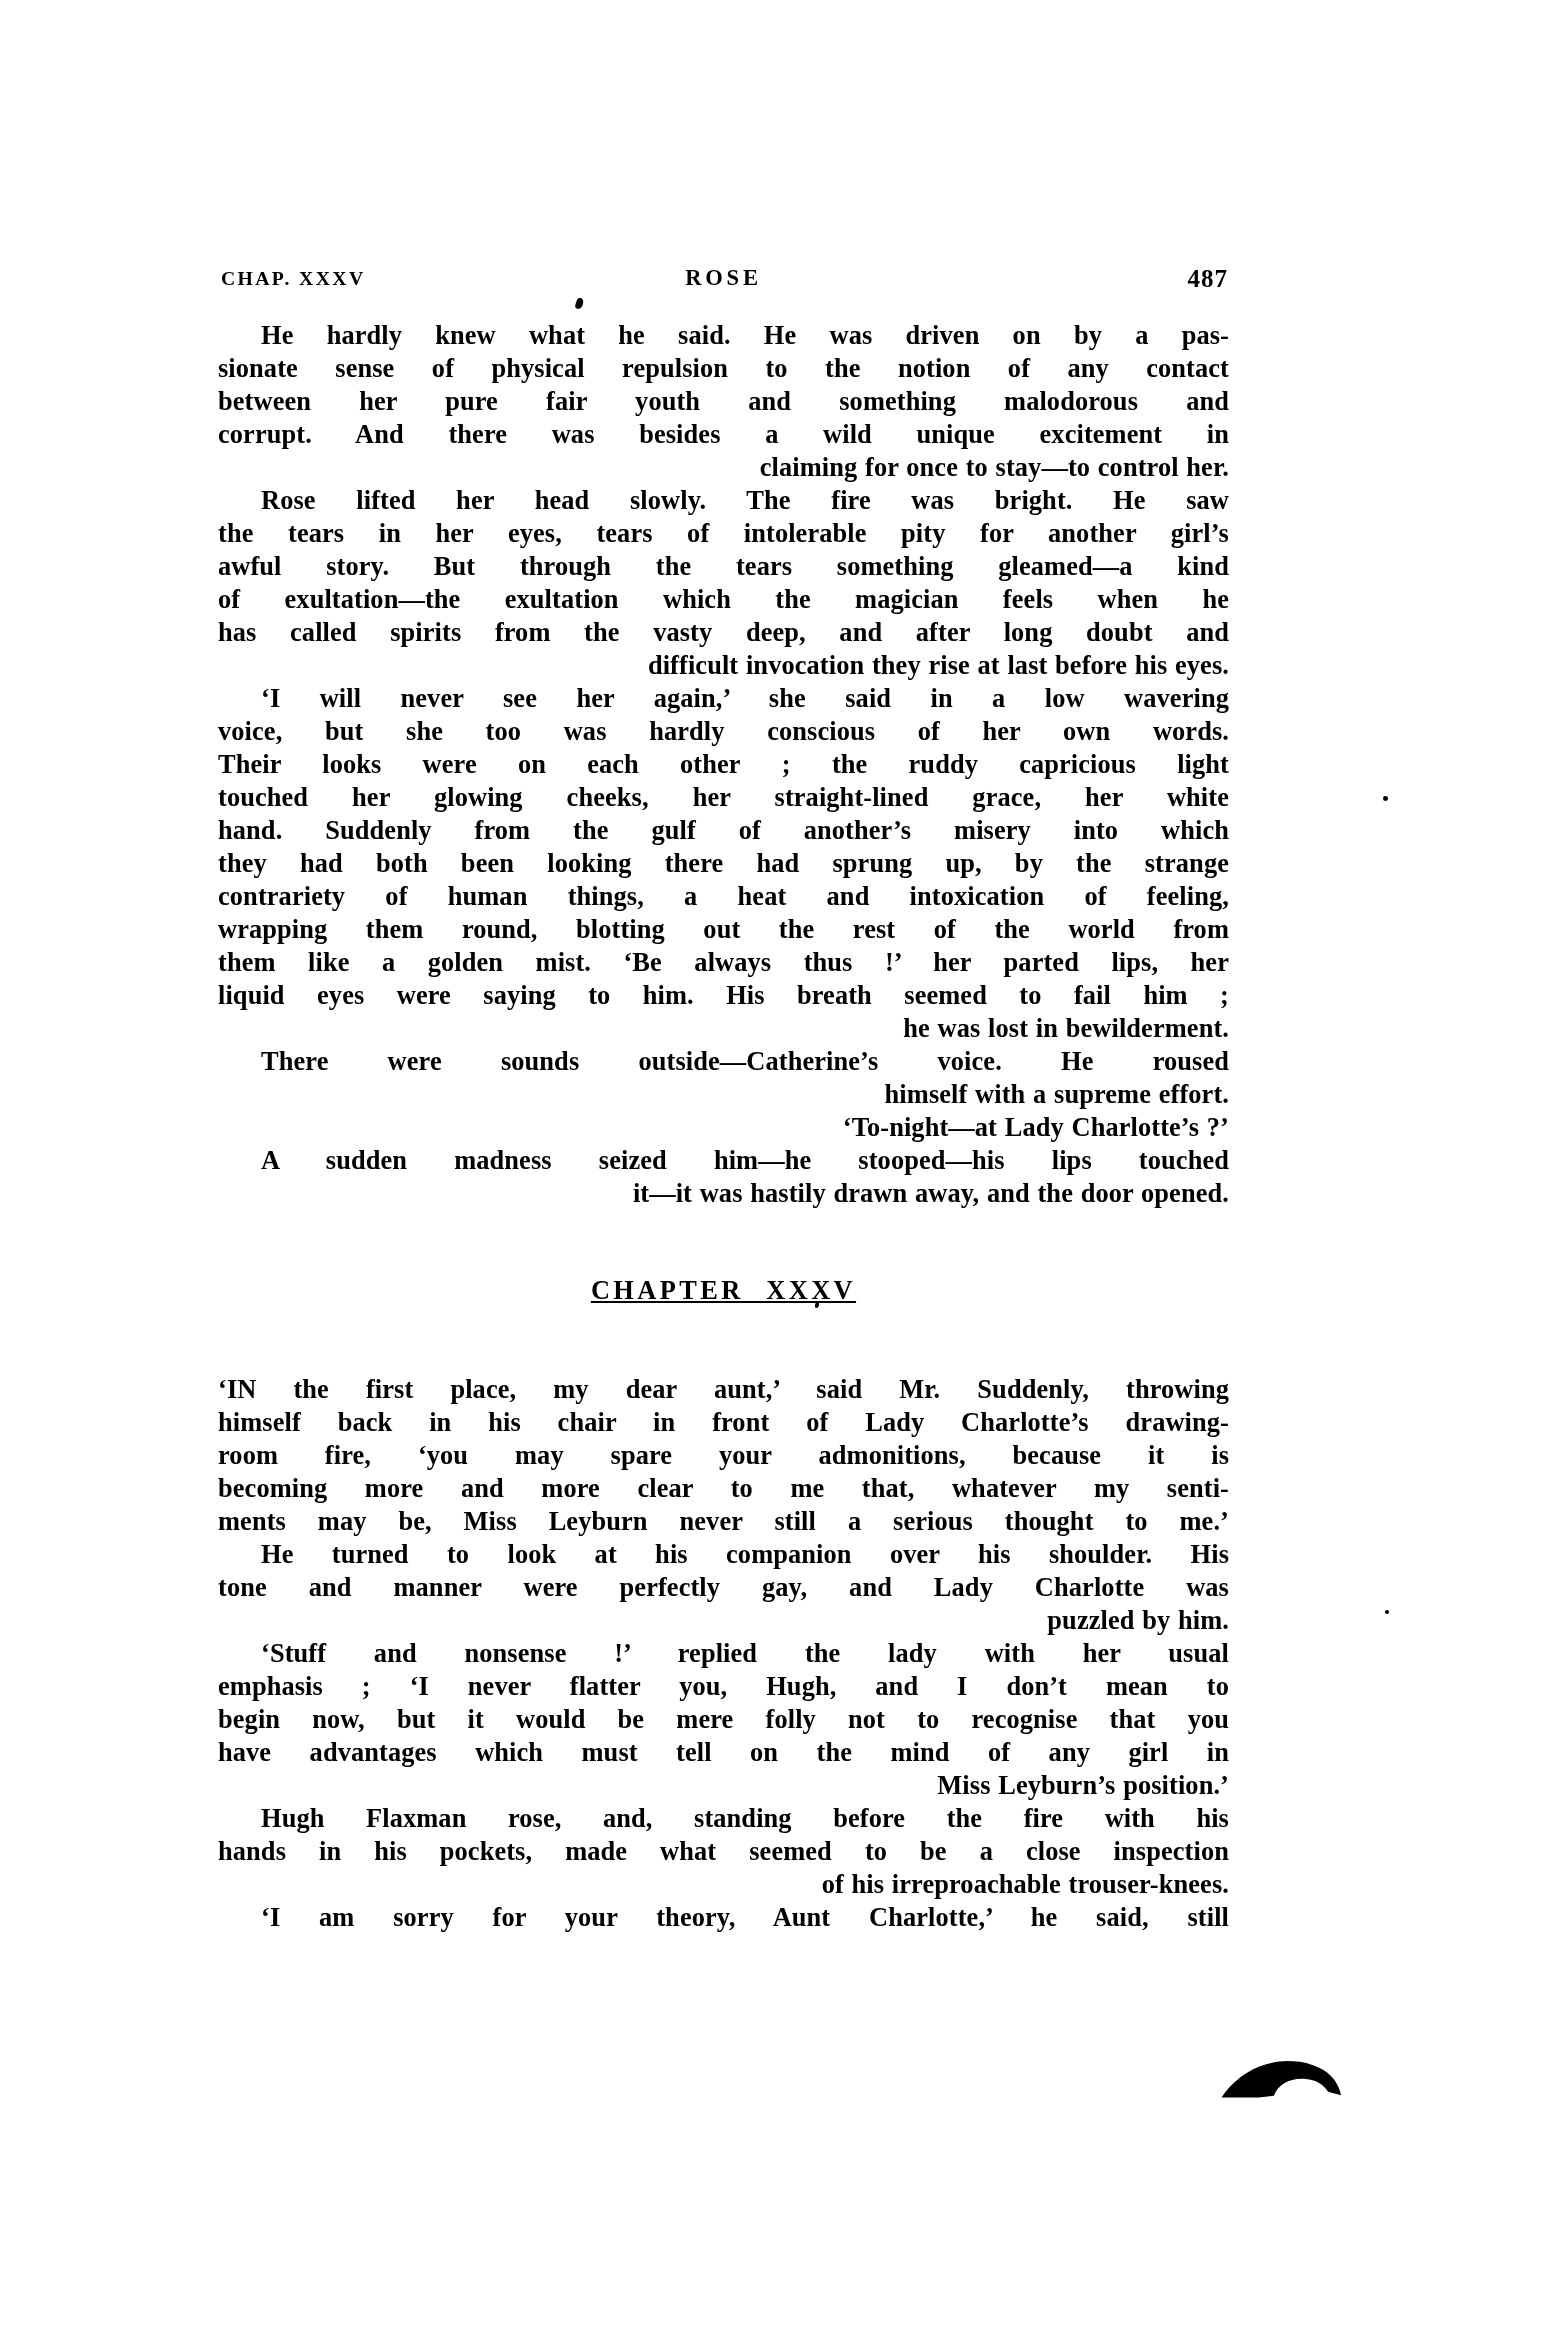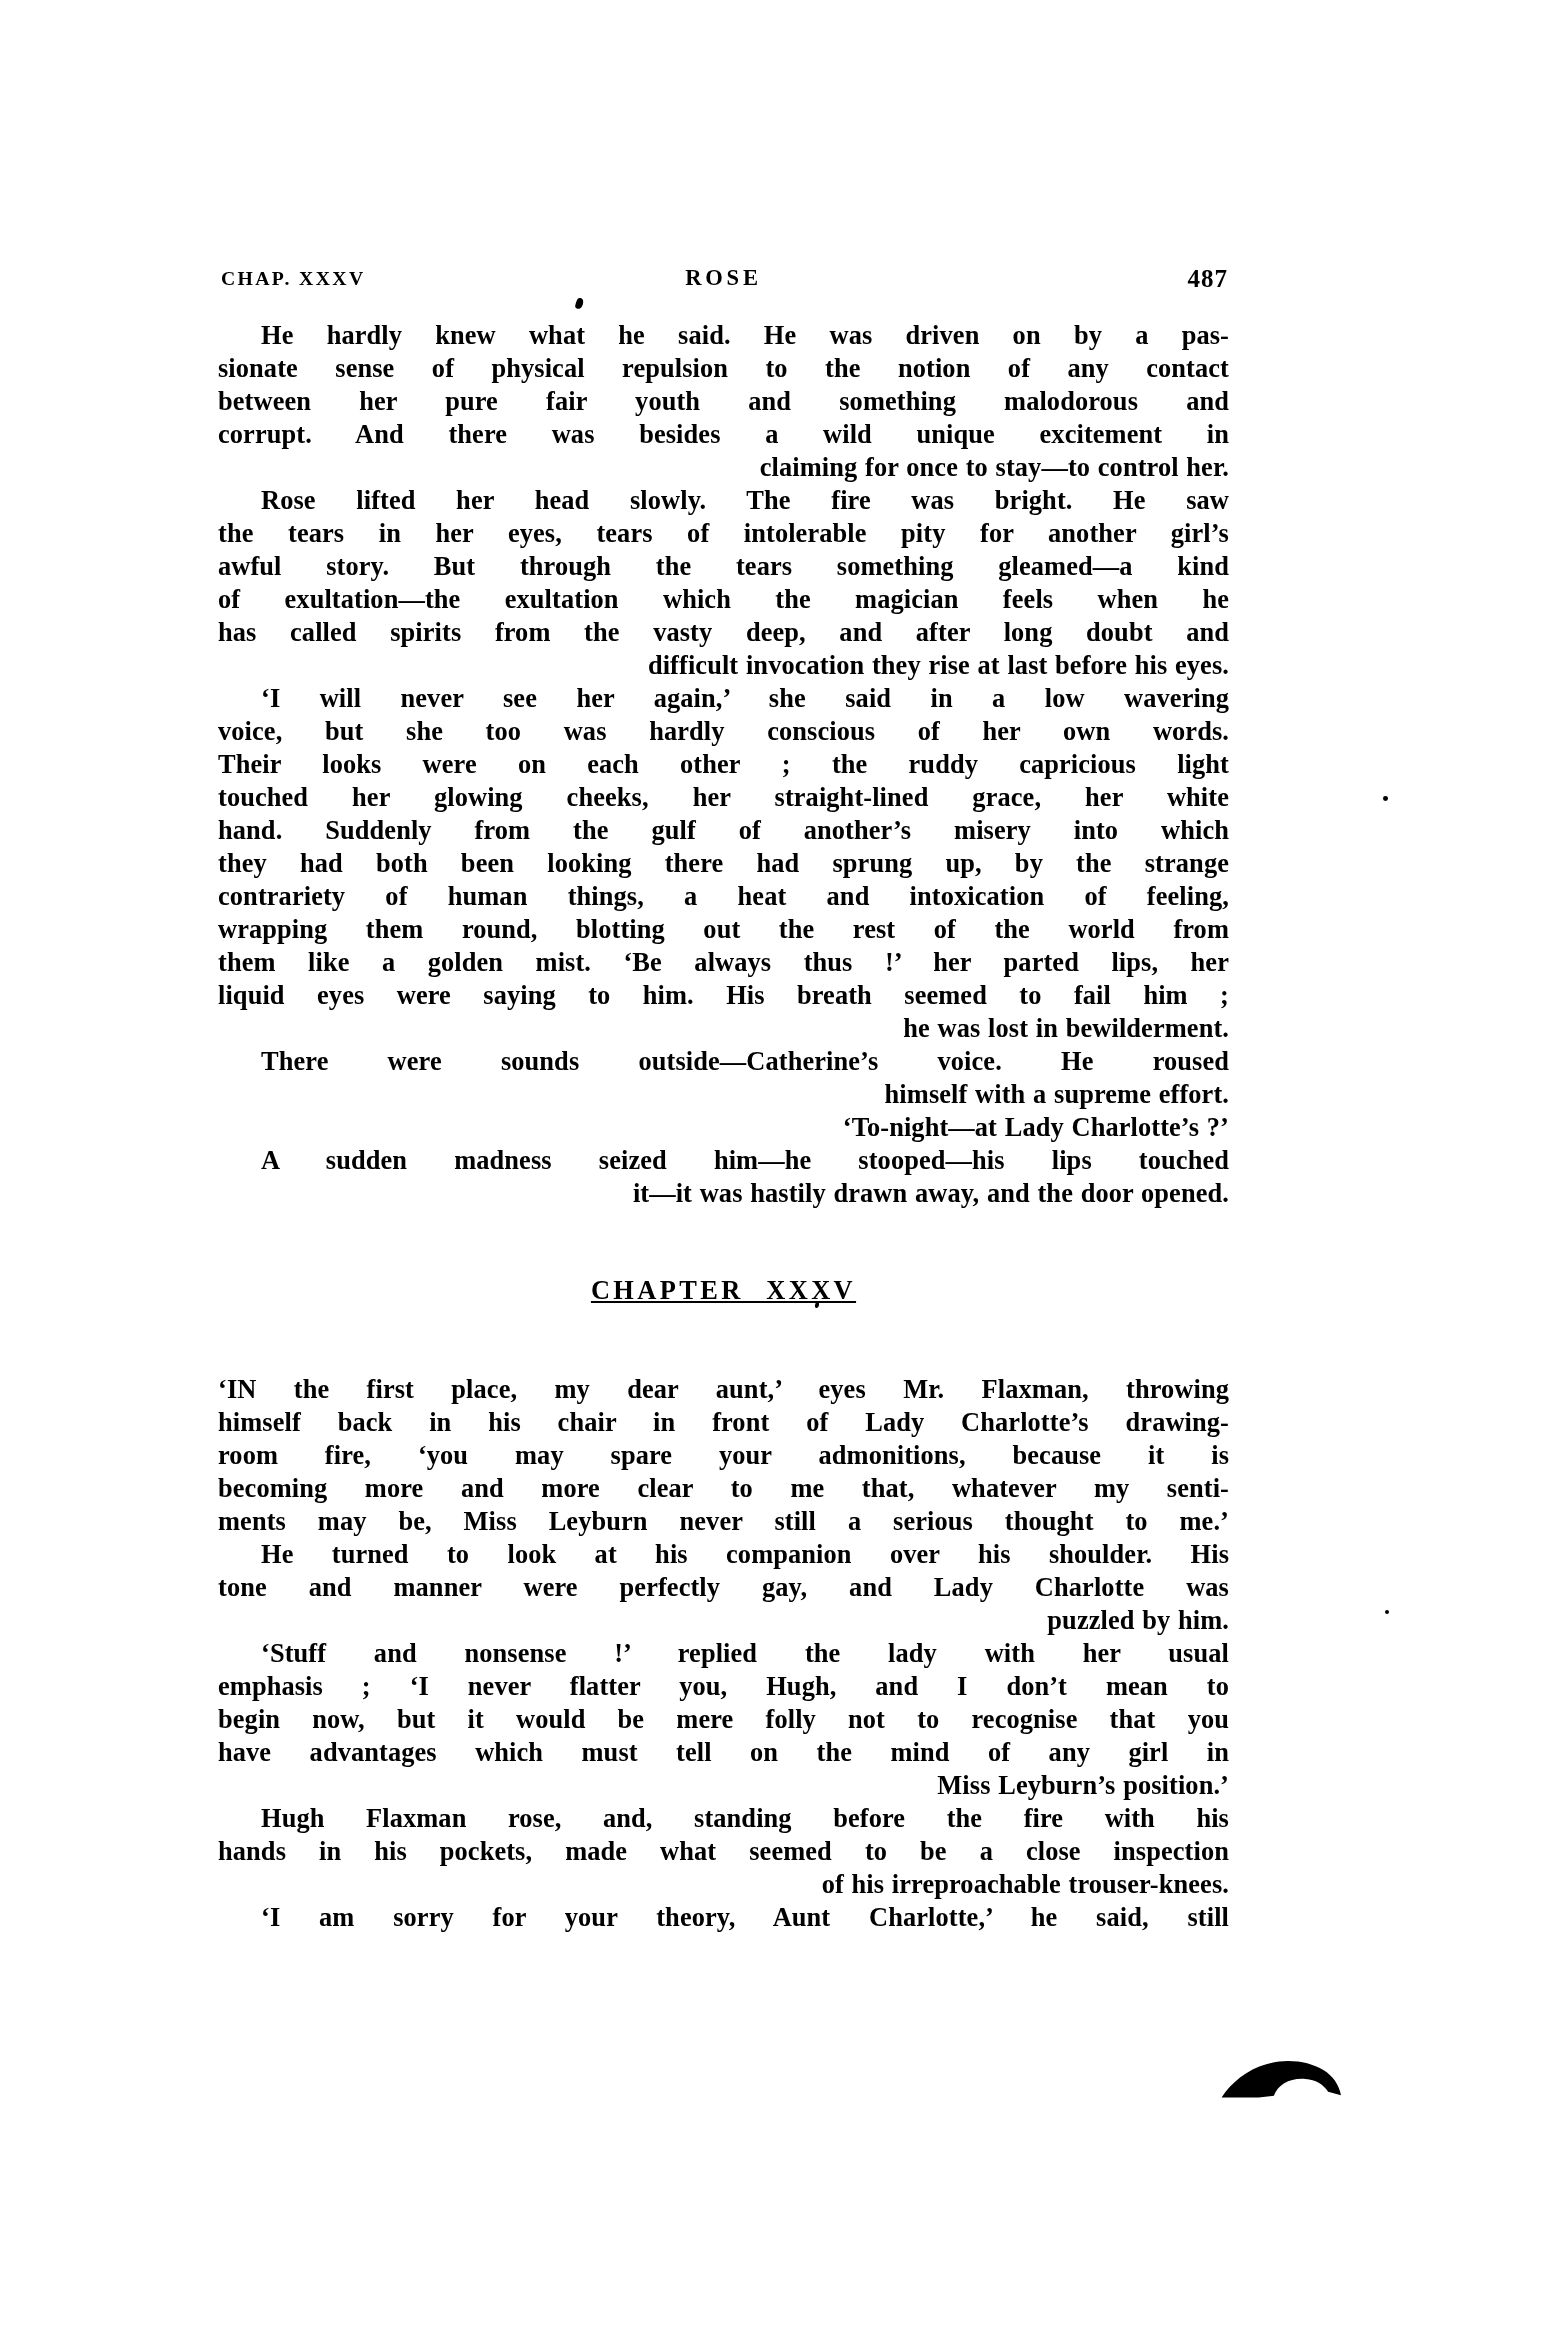--- a/index.html
+++ b/index.html
@@ -131,21 +131,21 @@
         <div class="para">
           <div class="line j first">A sudden madness seized him—he stooped—his lips touched</div>
           <div class="line">it—it was hastily drawn away, and the door opened.</div>
         </div>
       </div>
 
     <div class="chapter-heading">CHAPTER XXXV</div>
 
     <div class="body-text sec-2">
         <div class="para">
-          <div class="line j">‘IN the first place, my dear aunt,’ eyes Mr. Flaxman, throwing</div>
+          <div class="line j">‘IN the first place, my dear aunt,’ said Mr. Suddenly, throwing</div>
           <div class="line j">himself back in his chair in front of Lady Charlotte’s drawing-</div>
           <div class="line j">room fire, ‘you may spare your admonitions, because it is</div>
           <div class="line j">becoming more and more clear to me that, whatever my senti-</div>
           <div class="line j">ments may be, Miss Leyburn never still a serious thought to me.’</div>
         </div>
         <div class="para">
           <div class="line j first">He turned to look at his companion over his shoulder.  His</div>
           <div class="line j">tone and manner were perfectly gay, and Lady Charlotte was</div>
           <div class="line">puzzled by him.</div>
         </div>

